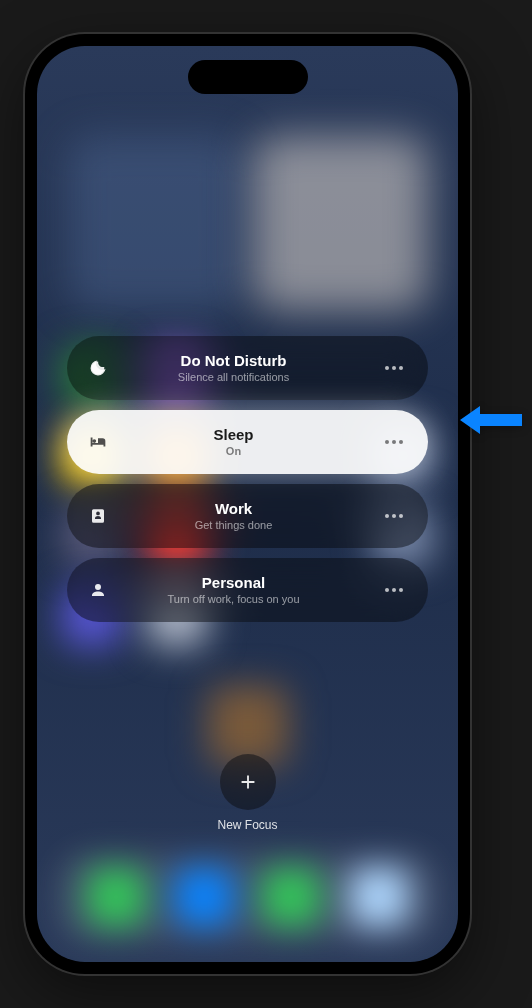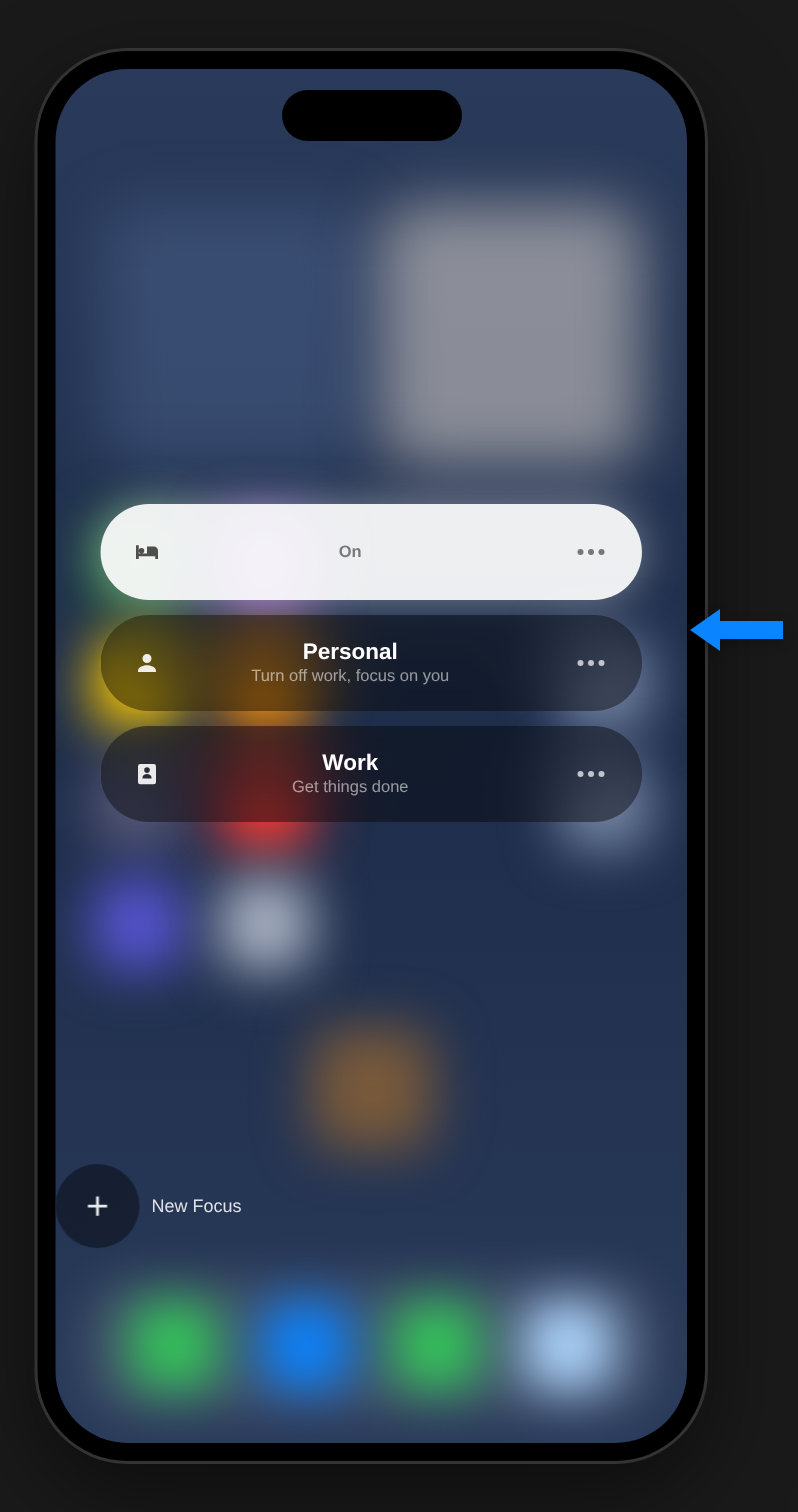--- a/index.html
+++ b/index.html
@@ -187,21 +187,21 @@
     
     .inactive .dot { background: rgba(255,255,255,0.7); }
     .active .dot { background: rgba(0,0,0,0.5); }
     
     .new-focus-area {
       position: absolute;
       bottom: 130px;
       left: 0;
       right: 0;
       display: flex;
-      flex-direction: row;
+      flex-direction: column;
       align-items: center;
       gap: 8px;
       z-index: 10;
     }
     
     .plus-btn {
       width: 56px;
       height: 56px;
       border-radius: 28px;
       background: rgba(0,0,0,0.4);
@@ -256,29 +256,68 @@
       <div class="dock">
         <div class="dock-icon" style="background:#34c759;"></div>
         <div class="dock-icon" style="background:#0a84ff;"></div>
         <div class="dock-icon" style="background:#34c759;"></div>
         <div class="dock-icon" style="background:#b0d8ff;"></div>
       </div>
     </div>
 
     <div class="focus-list">
 
+      <div class="focus-item inactive">
+        <div class="focus-icon">
+          <svg viewBox="0 0 24 24" width="20" height="20">
+              <path d="M12 3a9 9 0 1 0 9 9c0-.5-.04-1-.12-1.47A6.5 6.5 0 0 1 12.47 3.12C12 3.04 11.5 3 12 3z" transform="scale(0.85) translate(2,2)"></path>
+              <path d="M21 12.79A9 9 0 1 1 11.21 3 7 7 0 0 0 21 12.79z"></path>
+            </svg>
+        </div>
+        <div class="focus-text">
+          <div class="focus-title">Do Not Disturb</div>
+          <div class="focus-subtitle">Silence all notifications</div>
+        </div>
+        <div class="more-btn">
+          <div class="dots">
+              <span class="dot"></span>
+              <span class="dot"></span>
+              <span class="dot"></span>
+            </div>
+        </div>
+      </div>
 
       <div class="focus-item active">
         <div class="focus-icon">
           <svg viewBox="0 0 24 24" width="22" height="22">
               <path d="M4 7v10h2v-2h12v2h2v-6a3 3 0 0 0-3-3h-5v5H6V7H4zm4 2a2 2 0 1 0 0 4 2 2 0 0 0 0-4z"></path>
             </svg>
         </div>
         <div class="focus-text">
+          <div class="focus-title">Sleep</div>
           <div class="focus-subtitle">On</div>
+        </div>
+        <div class="more-btn">
+          <div class="dots">
+              <span class="dot"></span>
+              <span class="dot"></span>
+              <span class="dot"></span>
+            </div>
+        </div>
+      </div>
+
+      <div class="focus-item inactive">
+        <div class="focus-icon">
+          <svg viewBox="0 0 24 24" width="18" height="18">
+              <path d="M6 3h12a2 2 0 0 1 2 2v14a2 2 0 0 1-2 2H6a2 2 0 0 1-2-2V5a2 2 0 0 1 2-2zm6 3a2.5 2.5 0 1 0 0 5 2.5 2.5 0 0 0 0-5zm-4 9v1h8v-1c0-1.8-2-3-4-3s-4 1.2-4 3z"></path>
+            </svg>
+        </div>
+        <div class="focus-text">
+          <div class="focus-title">Work</div>
+          <div class="focus-subtitle">Get things done</div>
         </div>
         <div class="more-btn">
           <div class="dots">
               <span class="dot"></span>
               <span class="dot"></span>
               <span class="dot"></span>
             </div>
         </div>
       </div>
 
@@ -294,39 +333,20 @@
         </div>
         <div class="more-btn">
           <div class="dots">
               <span class="dot"></span>
               <span class="dot"></span>
               <span class="dot"></span>
             </div>
         </div>
       </div>
 
-      <div class="focus-item inactive">
-        <div class="focus-icon">
-          <svg viewBox="0 0 24 24" width="18" height="18">
-              <path d="M6 3h12a2 2 0 0 1 2 2v14a2 2 0 0 1-2 2H6a2 2 0 0 1-2-2V5a2 2 0 0 1 2-2zm6 3a2.5 2.5 0 1 0 0 5 2.5 2.5 0 0 0 0-5zm-4 9v1h8v-1c0-1.8-2-3-4-3s-4 1.2-4 3z"></path>
-            </svg>
-        </div>
-        <div class="focus-text">
-          <div class="focus-title">Work</div>
-          <div class="focus-subtitle">Get things done</div>
-        </div>
-        <div class="more-btn">
-          <div class="dots">
-              <span class="dot"></span>
-              <span class="dot"></span>
-              <span class="dot"></span>
-            </div>
-        </div>
-      </div>
-
     </div>
 
     <div class="new-focus-area">
       <div class="plus-btn">
         <svg viewBox="0 0 24 24" width="22" height="22">
             <path d="M11 5h2v6h6v2h-6v6h-2v-6H5v-2h6V5z"></path>
           </svg>
       </div>
       <div class="new-focus-label">New Focus</div>
     </div>

